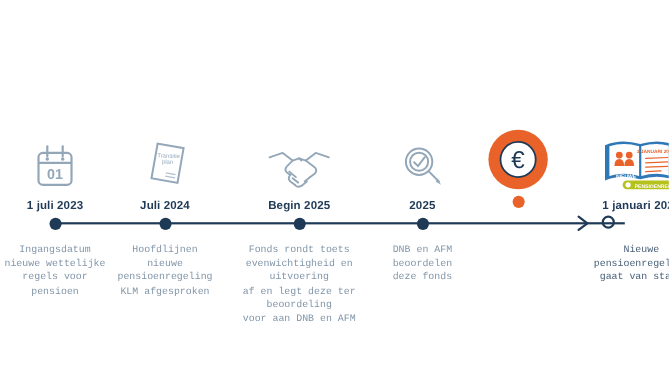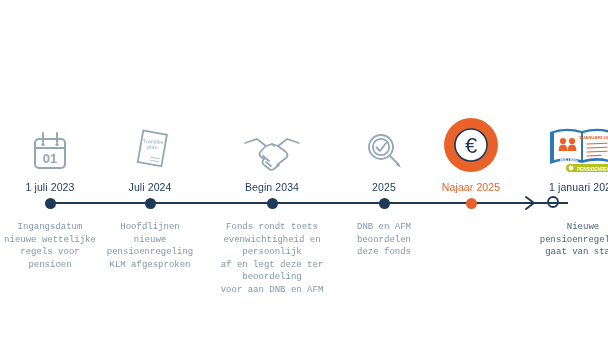--- a/index.html
+++ b/index.html
@@ -41,21 +41,21 @@
   }
   .icon-box{
     height:62px;
     display:flex;
     align-items:flex-end;
     justify-content:center;
   }
   .icon-box svg{display:block;}
   .date{
     font-size:10.5px;
-    font-weight:normal;
+    font-weight:bold;
     color:#1f3a56;
     letter-spacing:.1px;
     margin-top:6px;
     height:14px;
     line-height:14px;
     white-space:nowrap;
   }
   .date.accent{color:#e8622a;}
   .dot-row{
     height:18px;
@@ -146,26 +146,26 @@
           <path d="M23 29 Q20 32 23 35 L27 38"></path>
           <path d="M37 16 L45 22 Q48 25 45 28 L41 31"></path>
           <path d="M27 38 Q29 41 33 39 L38 35"></path>
           <path d="M41 31 L36 35"></path>
           <path d="M31 14 L33 16"></path>
           <path d="M22 26 L28 31"></path>
           <path d="M25 32 L30 36"></path>
         </g>
       </svg>
     </div>
-    <div class="date">Begin 2034</div>
+    <div class="date">Begin 2025</div>
     <div class="dot-row">
         <div class="dot"></div>
       </div>
     <div class="desc">Fonds rondt toets
-evenwichtigheid en persoonlijk
+evenwichtigheid en uitvoering
 af en legt deze ter beoordeling
 voor aan DNB en AFM</div>
   </div>
 
   <div class="milestone" style="left:340px;width:88px;">
     <div class="icon-box">
       <svg width="44" height="44" viewBox="0 0 44 44">
         <g fill="none" stroke="#93a7b8" stroke-width="1.8" stroke-linecap="round">
           <circle cx="19" cy="17" r="12"></circle>
           <circle cx="19" cy="17" r="8.2"></circle>
@@ -185,21 +185,20 @@
   </div>
 
   <div class="milestone" style="left:416px;width:110px;">
     <div class="icon-box">
       <svg width="58" height="58" viewBox="0 0 58 58">
         <circle cx="29" cy="29" r="27" fill="#e8622a"></circle>
         <circle cx="29" cy="29" r="16" fill="#ffffff" stroke="#1f3a56" stroke-width="1.6"></circle>
         <text x="29" y="37" text-anchor="middle" font-family="Liberation Sans, sans-serif" font-size="22" fill="#1f3a56">€</text>
       </svg>
     </div>
-    <div class="date accent">Najaar 2025</div>
     <div class="dot-row">
         <div class="dot accent"></div>
       </div>
   </div>
 
   <div class="milestone" style="left:533px;width:100px;">
     <div class="icon-box">
       <svg width="78" height="56" viewBox="0 0 78 56">
         <path d="M6 14 Q21 8 38 13 Q55 8 70 14 L70 46 Q55 40 38 45 Q21 40 6 46 Z" fill="#2e78b8"></path>
         <path d="M10 15 Q23 11 37 15 L37 42 Q23 38 10 42 Z" fill="#ffffff"></path>

